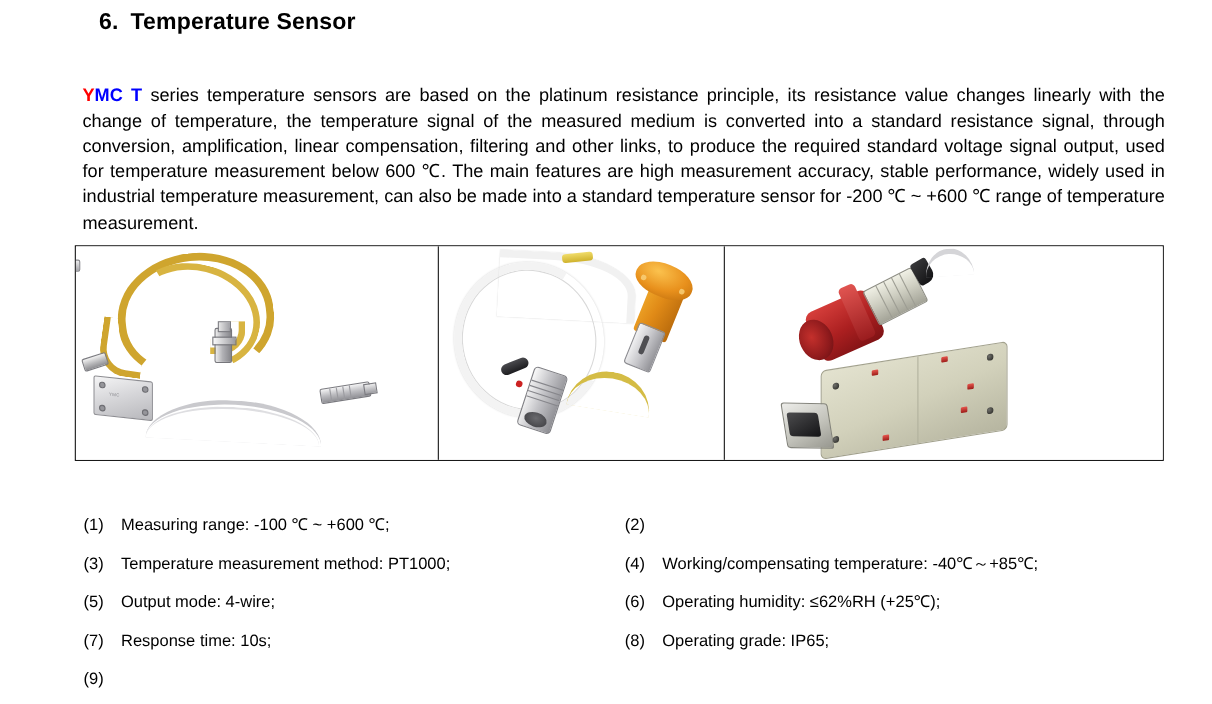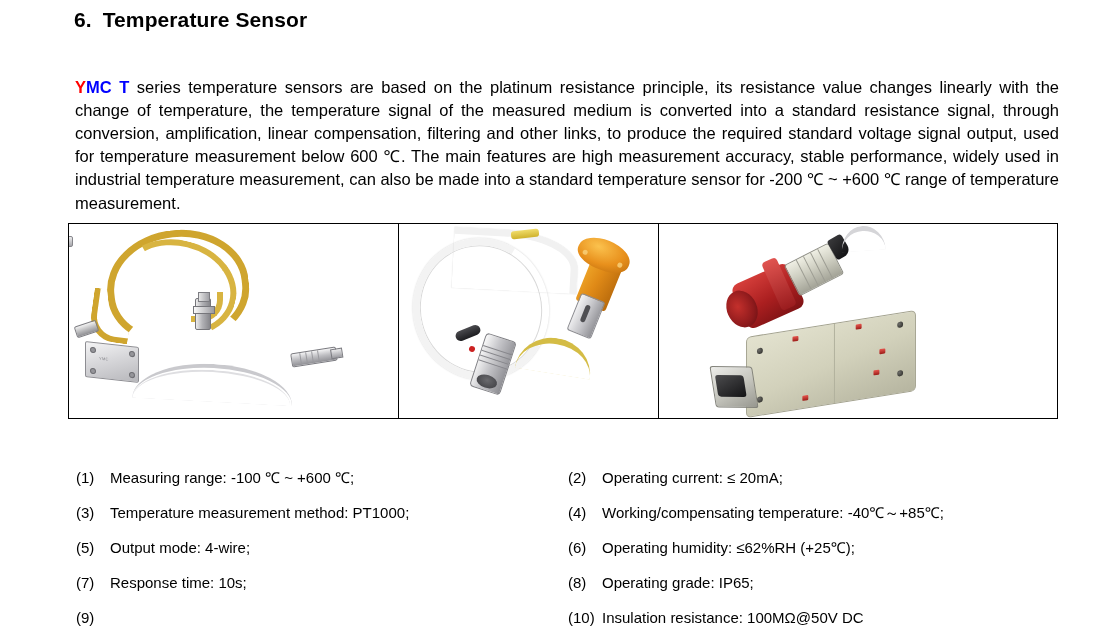--- a/index.html
+++ b/index.html
@@ -19,21 +19,21 @@
   .page {
     position: absolute;
     left: 0; top: 0;
     width: 1102px;
     height: 640px;
   }
 
   
   .section-heading {
     position: absolute;
-    left: 74px;
+    left: 90px;
     top: 8px;
     font-size: 21px;
     font-weight: bold;
     letter-spacing: 0.1px;
     white-space: nowrap;
   }
   .section-heading .num { margin-right: 11px; }
 
   
   .intro {
@@ -521,21 +521,20 @@
 
   <div class="params">
 
     <div class="param-row">
       <div class="param-col left">
         <span class="p-num">(1)</span>
         <span class="p-txt">Measuring range: -100 ℃ ~ +600 ℃;</span>
       </div>
       <div class="param-col right">
         <span class="p-num">(2)</span>
-        <span class="p-txt">Operating current: ≤ 20mA;</span>
       </div>
     </div>
 
     <div class="param-row">
       <div class="param-col left">
         <span class="p-num">(3)</span>
         <span class="p-txt">Temperature measurement method: PT1000;</span>
       </div>
       <div class="param-col right">
         <span class="p-num">(4)</span>
@@ -562,21 +561,17 @@
       <div class="param-col right">
         <span class="p-num">(8)</span>
         <span class="p-txt">Operating grade: IP65;</span>
       </div>
     </div>
 
     <div class="param-row">
       <div class="param-col left">
         <span class="p-num">(9)</span>
       </div>
-      <div class="param-col right">
-        <span class="p-num">(10)</span>
-        <span class="p-txt">Insulation resistance: 100MΩ@50V DC</span>
-      </div>
     </div>
 
   </div>
 
 </div>
 
 </body></html>

